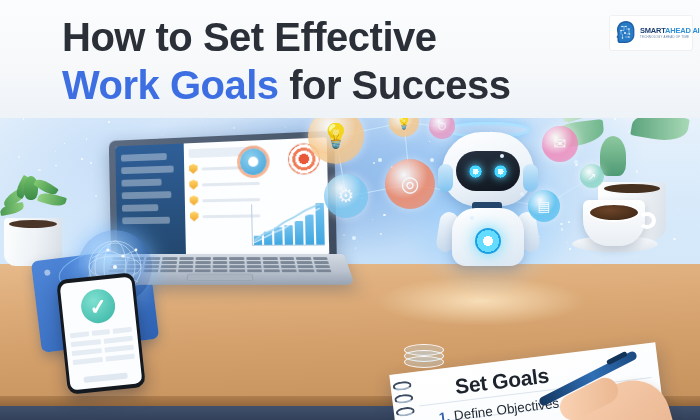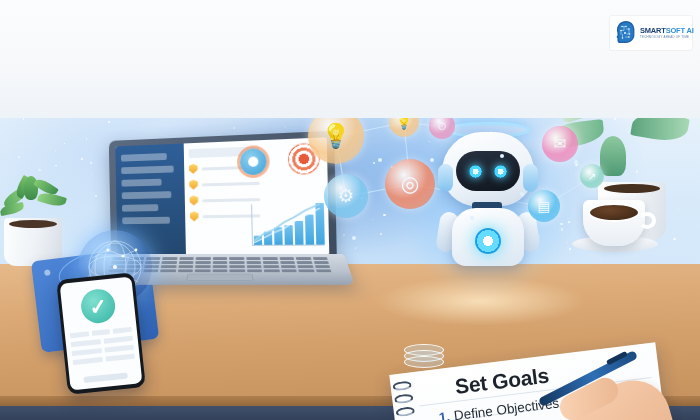--- a/index.html
+++ b/index.html
@@ -755,20 +755,26 @@
       <div class="palm"></div>
       <div class="thumb"></div>
       <div class="pen">
           <span class="pen-clip"></span>
         </div>
     </div>
 
   </div>
 
   <div class="header-band"></div>
+  <div class="title-wrap">
+    <div class="title-l1">How to Set Effective</div>
+    <div class="title-l2">
+      <span class="accent">Work Goals</span><span> for Success</span>
+    </div>
+  </div>
 
   <div class="logo-box">
     <div class="logo-head">
       <svg viewBox="0 0 24 26">
         <path d="M13 1C7.8 1 4 5 4 9.8c0 2.1.6 3.3.6 4.6 0 1.2-1 1.6-1 2.6 0 .8.9 1 .9 1v2.4c0 1.6 1 2.6 2.8 2.6H13c4.8 0 8.4-3.6 8.4-8.2V9.8C21.4 5 18.2 1 13 1z" fill="#1e5fa8"></path>
         <path d="M13 2.4C8.6 2.4 5.4 5.8 5.4 9.9c0 2 .6 3 .6 4.4 0 1.1-.9 1.5-.9 2.3 0 .7.8.9.8.9v2.2c0 1.3.8 2.1 2.3 2.1H13c4.1 0 7.2-3.1 7.2-7V9.9c0-4.1-2.8-7.5-7.2-7.5z" fill="#2f8fd8" opacity=".55"></path>
         <g stroke="#dff0ff" stroke-width=".55" fill="none" opacity=".95">
           <path d="M9 6.5h4M11 6.5v4M11 10.5H8M8 10.5v4M13 9h3M16 9v5M13.5 14h3M9.5 14v4M12 17h4"></path>
         </g>
         <g fill="#eaf7ff">
@@ -777,18 +783,18 @@
             <circle cx="8" cy="10.5" r=".8"></circle>
           <circle cx="16" cy="9" r=".8"></circle>
             <circle cx="16.5" cy="14" r=".8"></circle>
             <circle cx="9.5" cy="18" r=".8"></circle>
           <circle cx="16" cy="17" r=".8"></circle>
             <circle cx="12" cy="13" r="1"></circle>
         </g>
       </svg>
     </div>
     <div class="logo-txt">
-      <div class="logo-name"><span class="lg-a">SMART</span><span class="lg-b">SOFT AI</span></div>
+      <div class="logo-name"><span class="lg-a">SMART</span><span class="lg-b">AHEAD AI</span></div>
       <div class="logo-tag">TECHNOLOGY AHEAD OF TIME</div>
     </div>
   </div>
 
 </div>
 
 </body></html>

